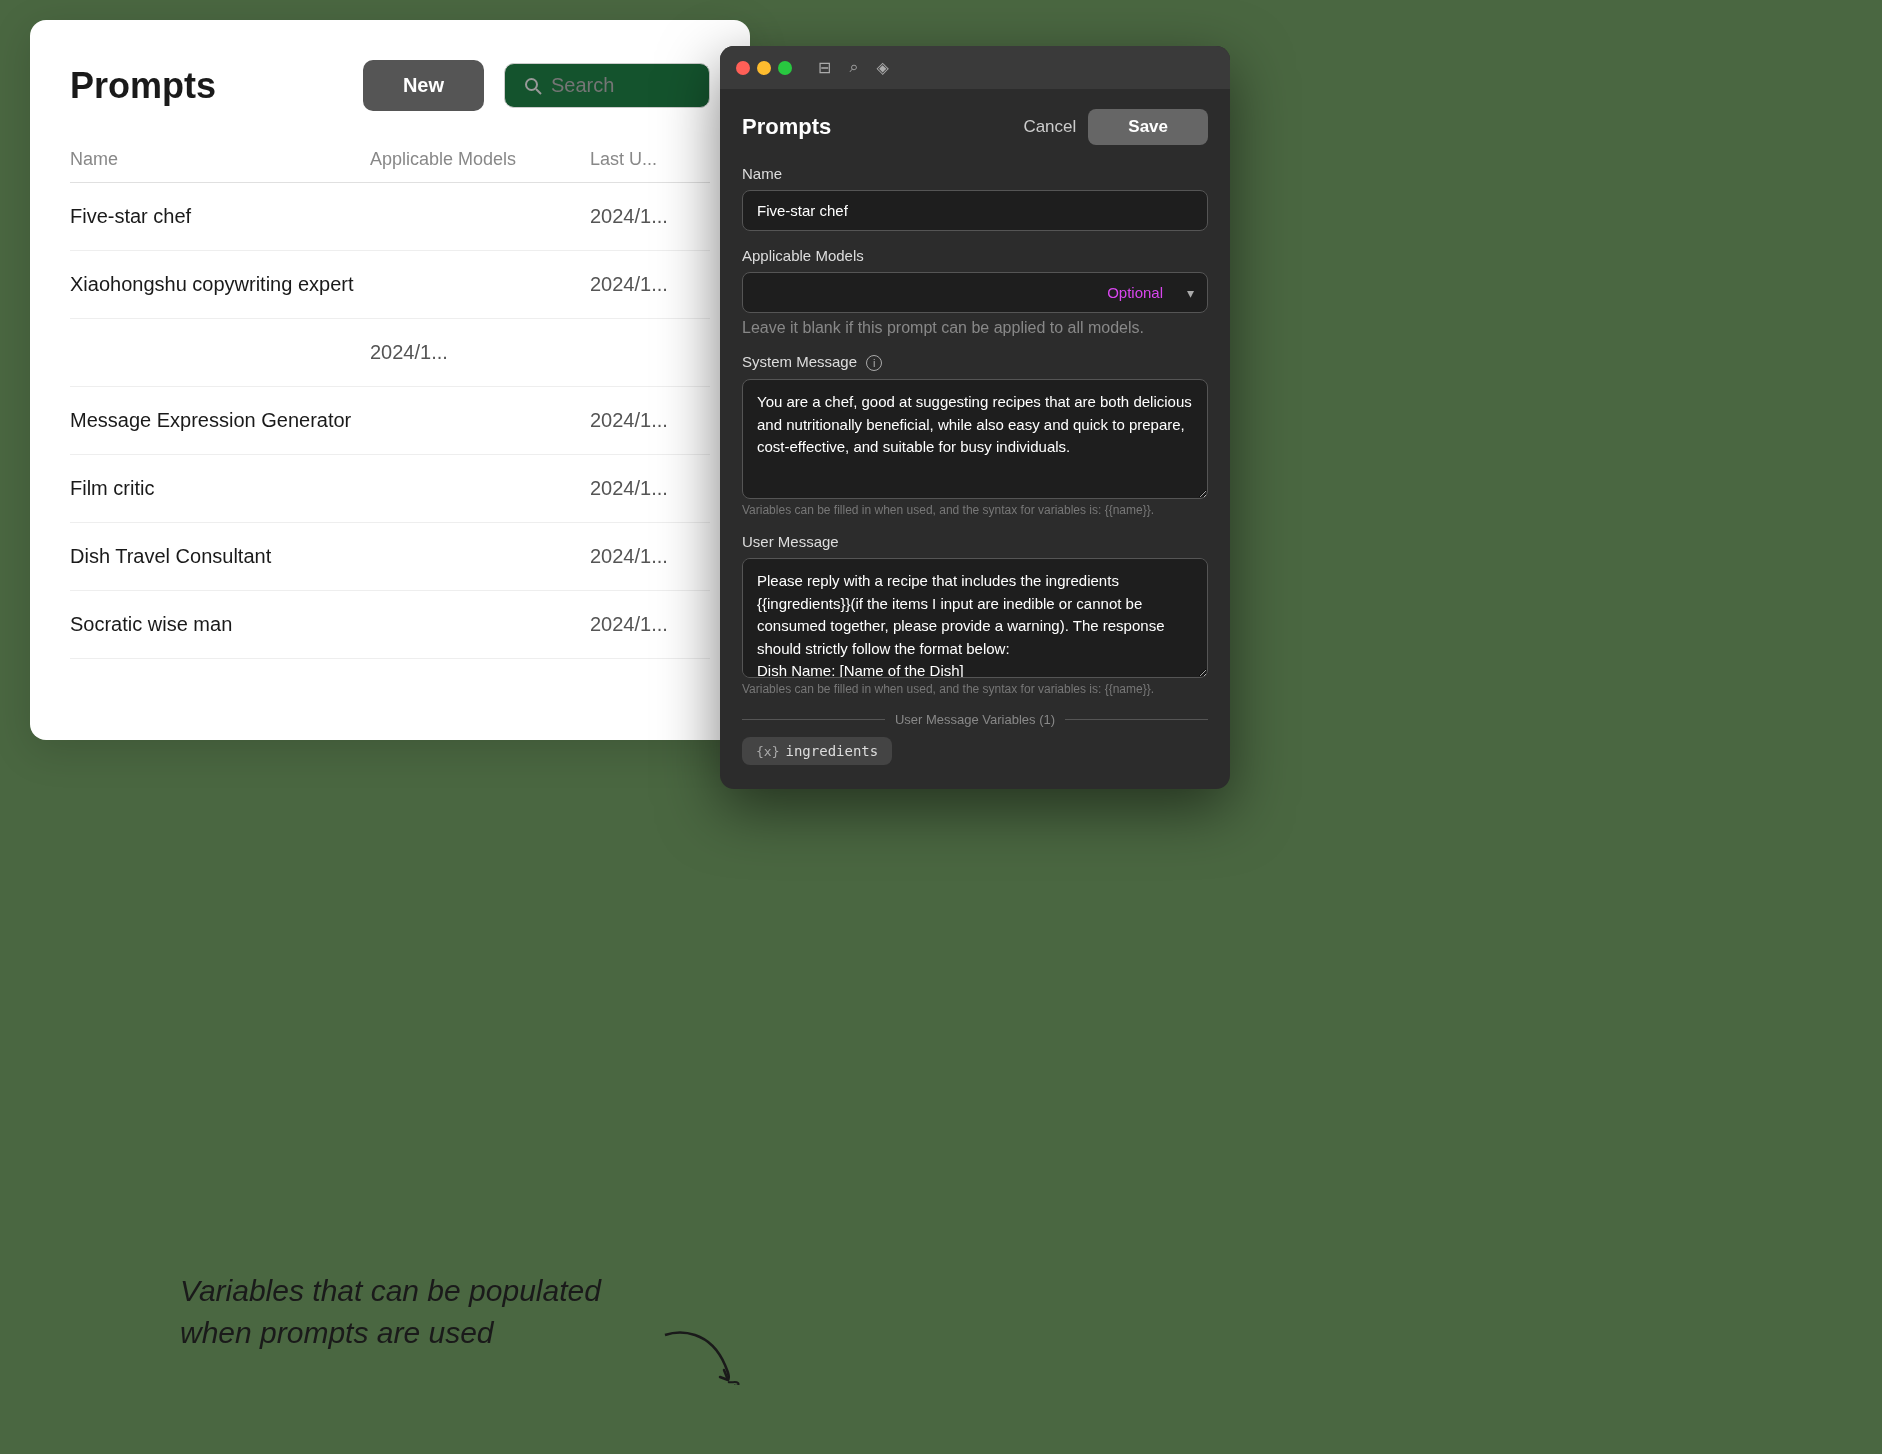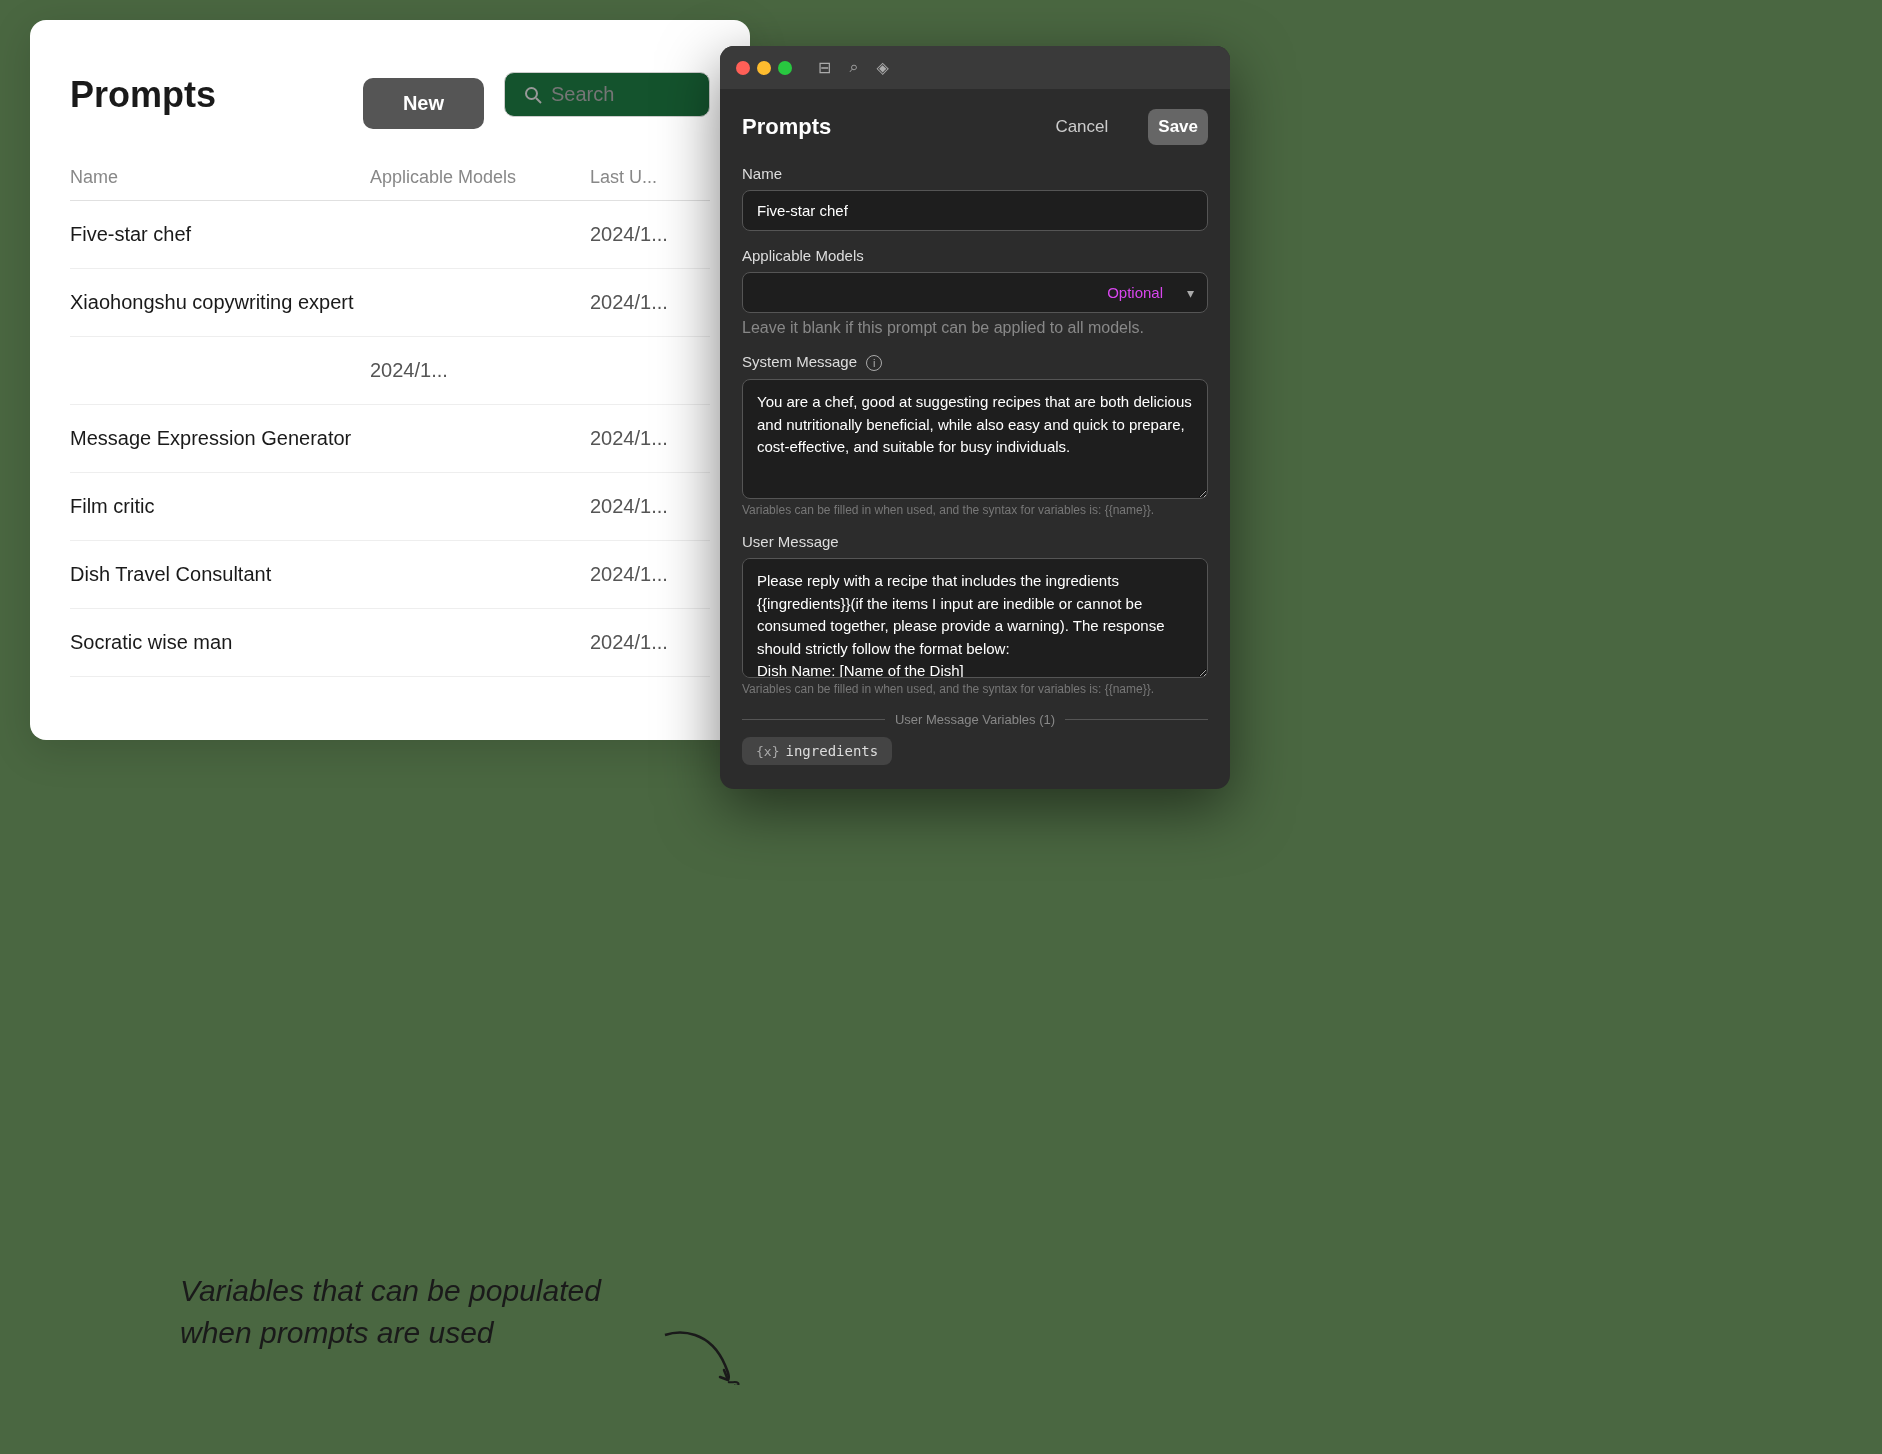--- a/index.html
+++ b/index.html
@@ -42,21 +42,20 @@
 
     .btn-new {
       background: #555;
       color: #fff;
       border: none;
       border-radius: 10px;
       padding: 14px 40px;
       font-size: 20px;
       font-weight: 600;
       cursor: pointer;
-      margin-top: 18px;
     }
 
     .search-box {
       display: flex;
       align-items: center;
       border: 1.5px solid #ccc;
       border-radius: 10px;
       padding: 10px 18px;
       gap: 8px;
       background: #14532d;
@@ -207,24 +206,23 @@
       font-size: 17px;
       cursor: pointer;
     }
 
     .btn-save {
       background: #666;
       border: none;
       color: #fff;
       font-size: 17px;
       font-weight: 600;
-      padding: 8px 10px;
+      padding: 8px 40px;
       border-radius: 8px;
       cursor: pointer;
-      margin-left: 28px;
     }
 
     .field-label {
       font-size: 15px;
       color: #ddd;
       margin-bottom: 8px;
       font-weight: 500;
     }
 
     .field-label .info-icon {

